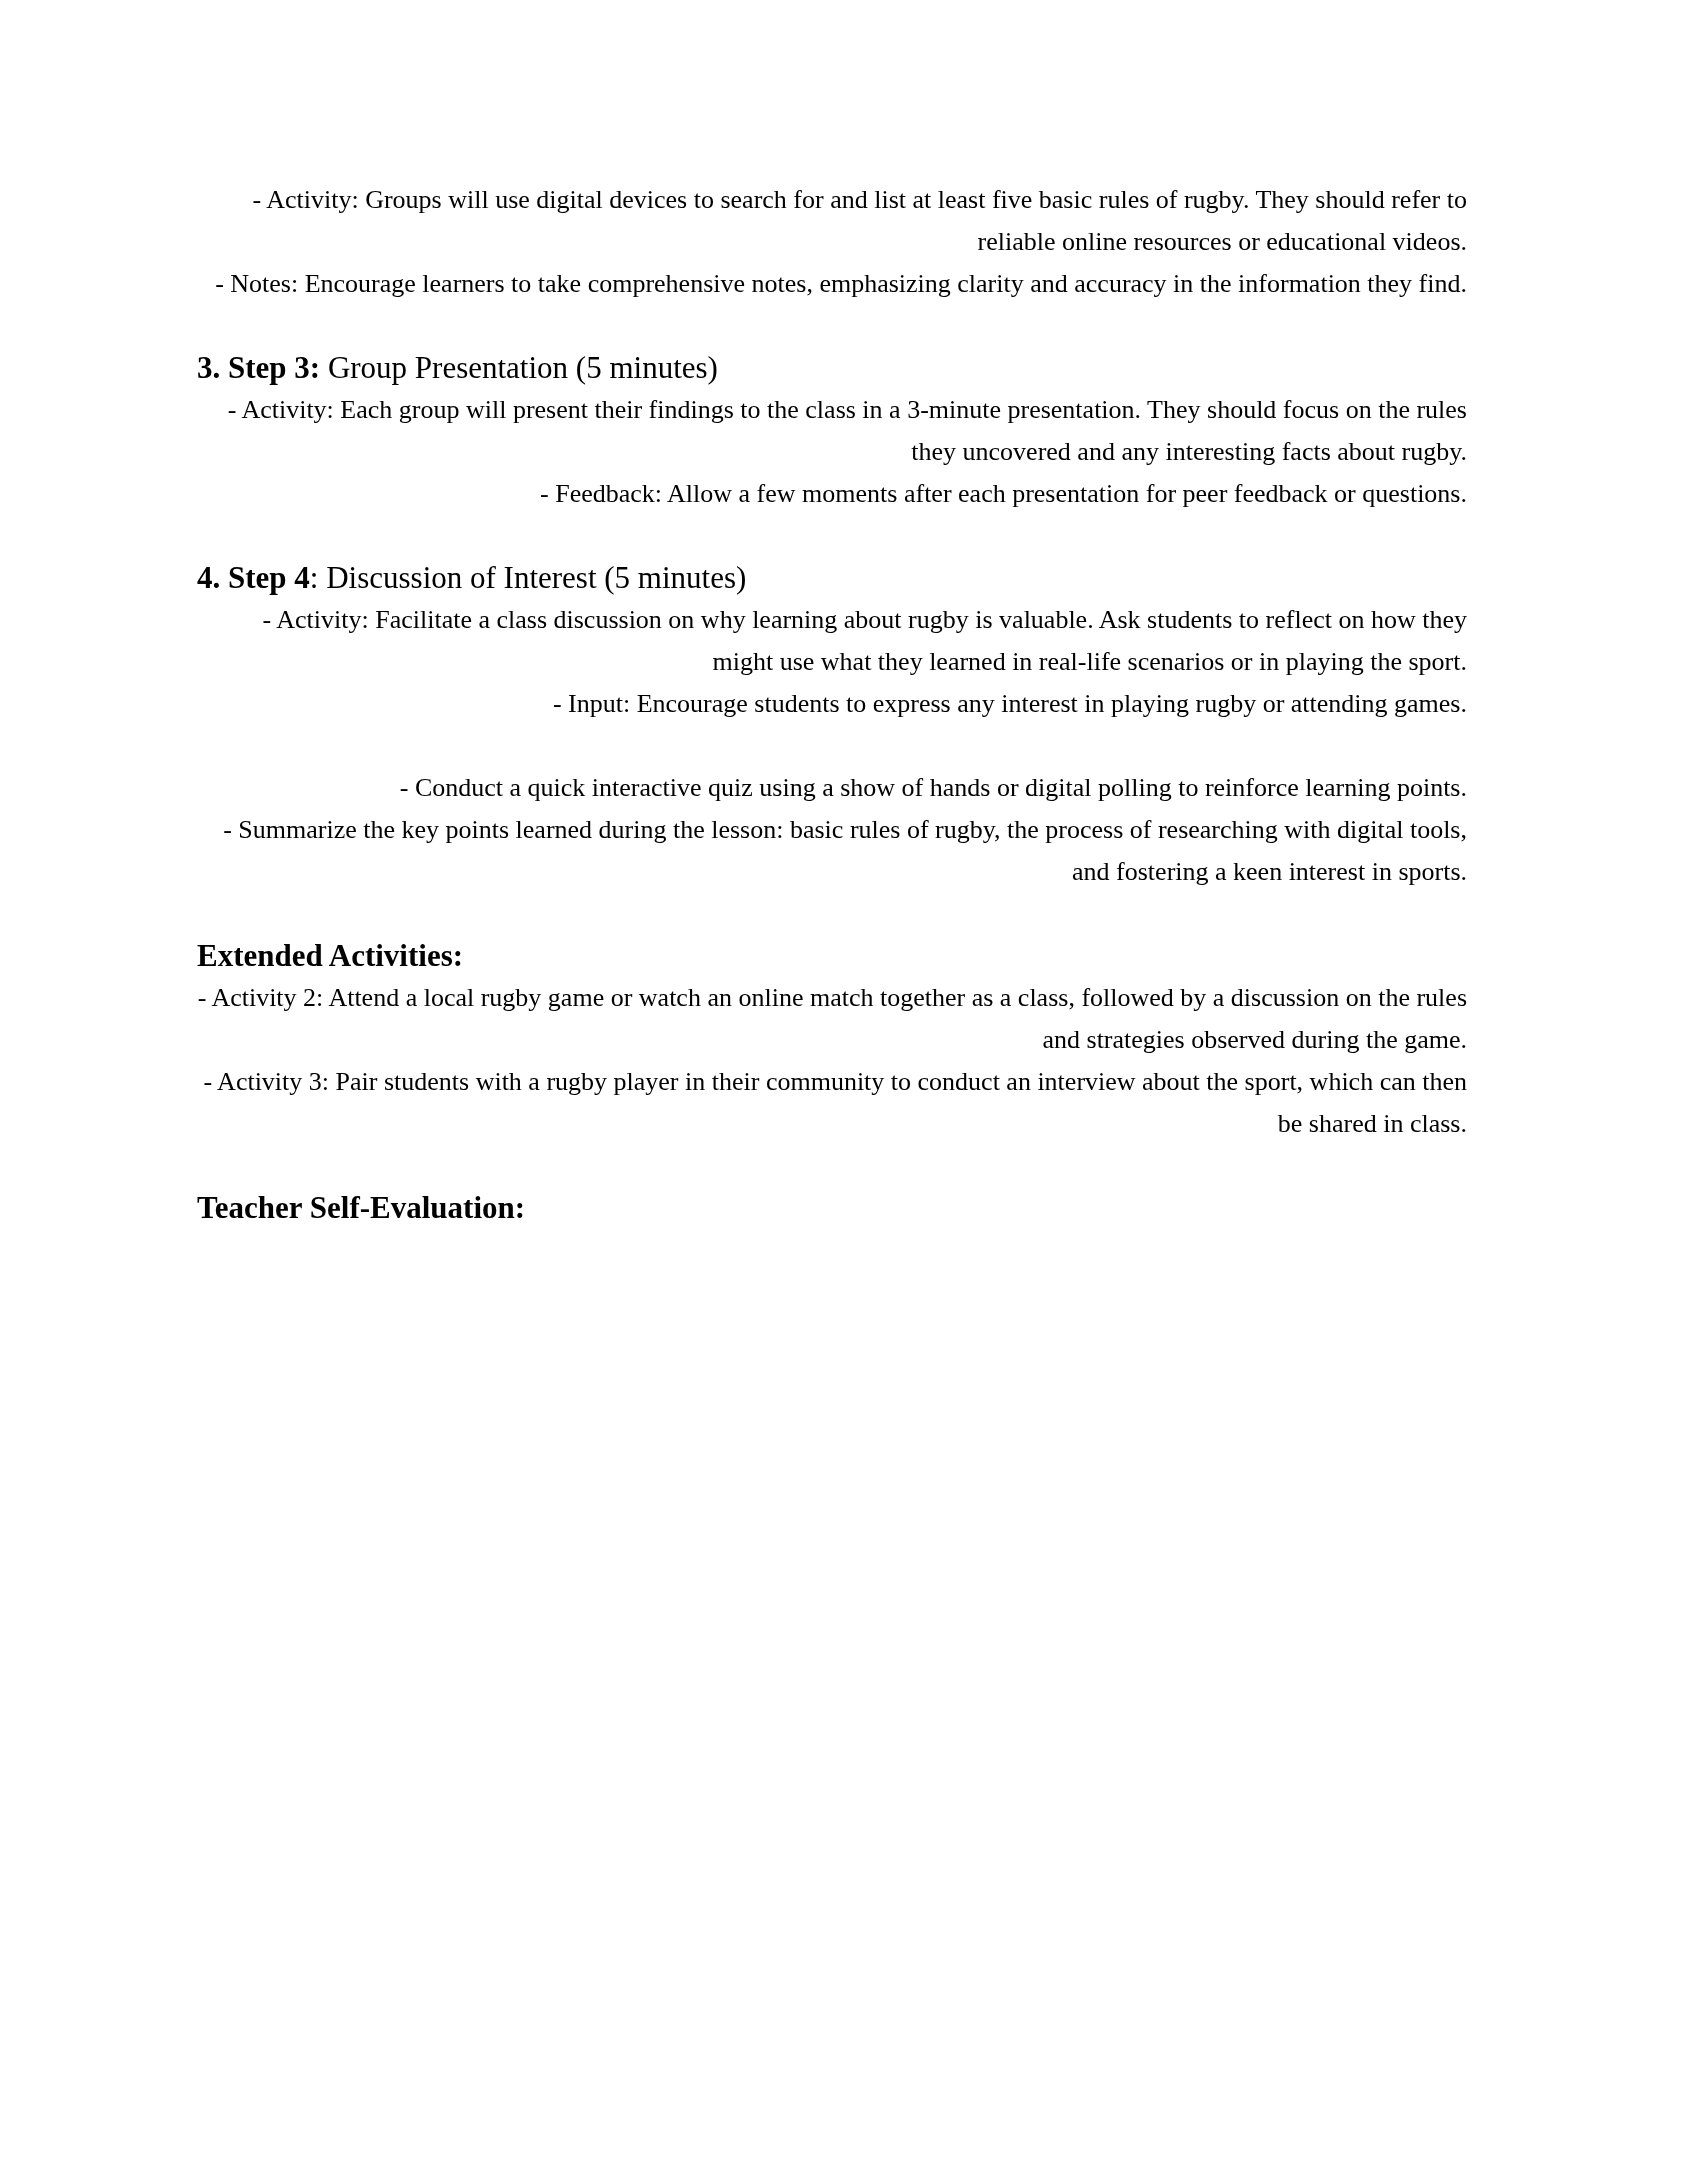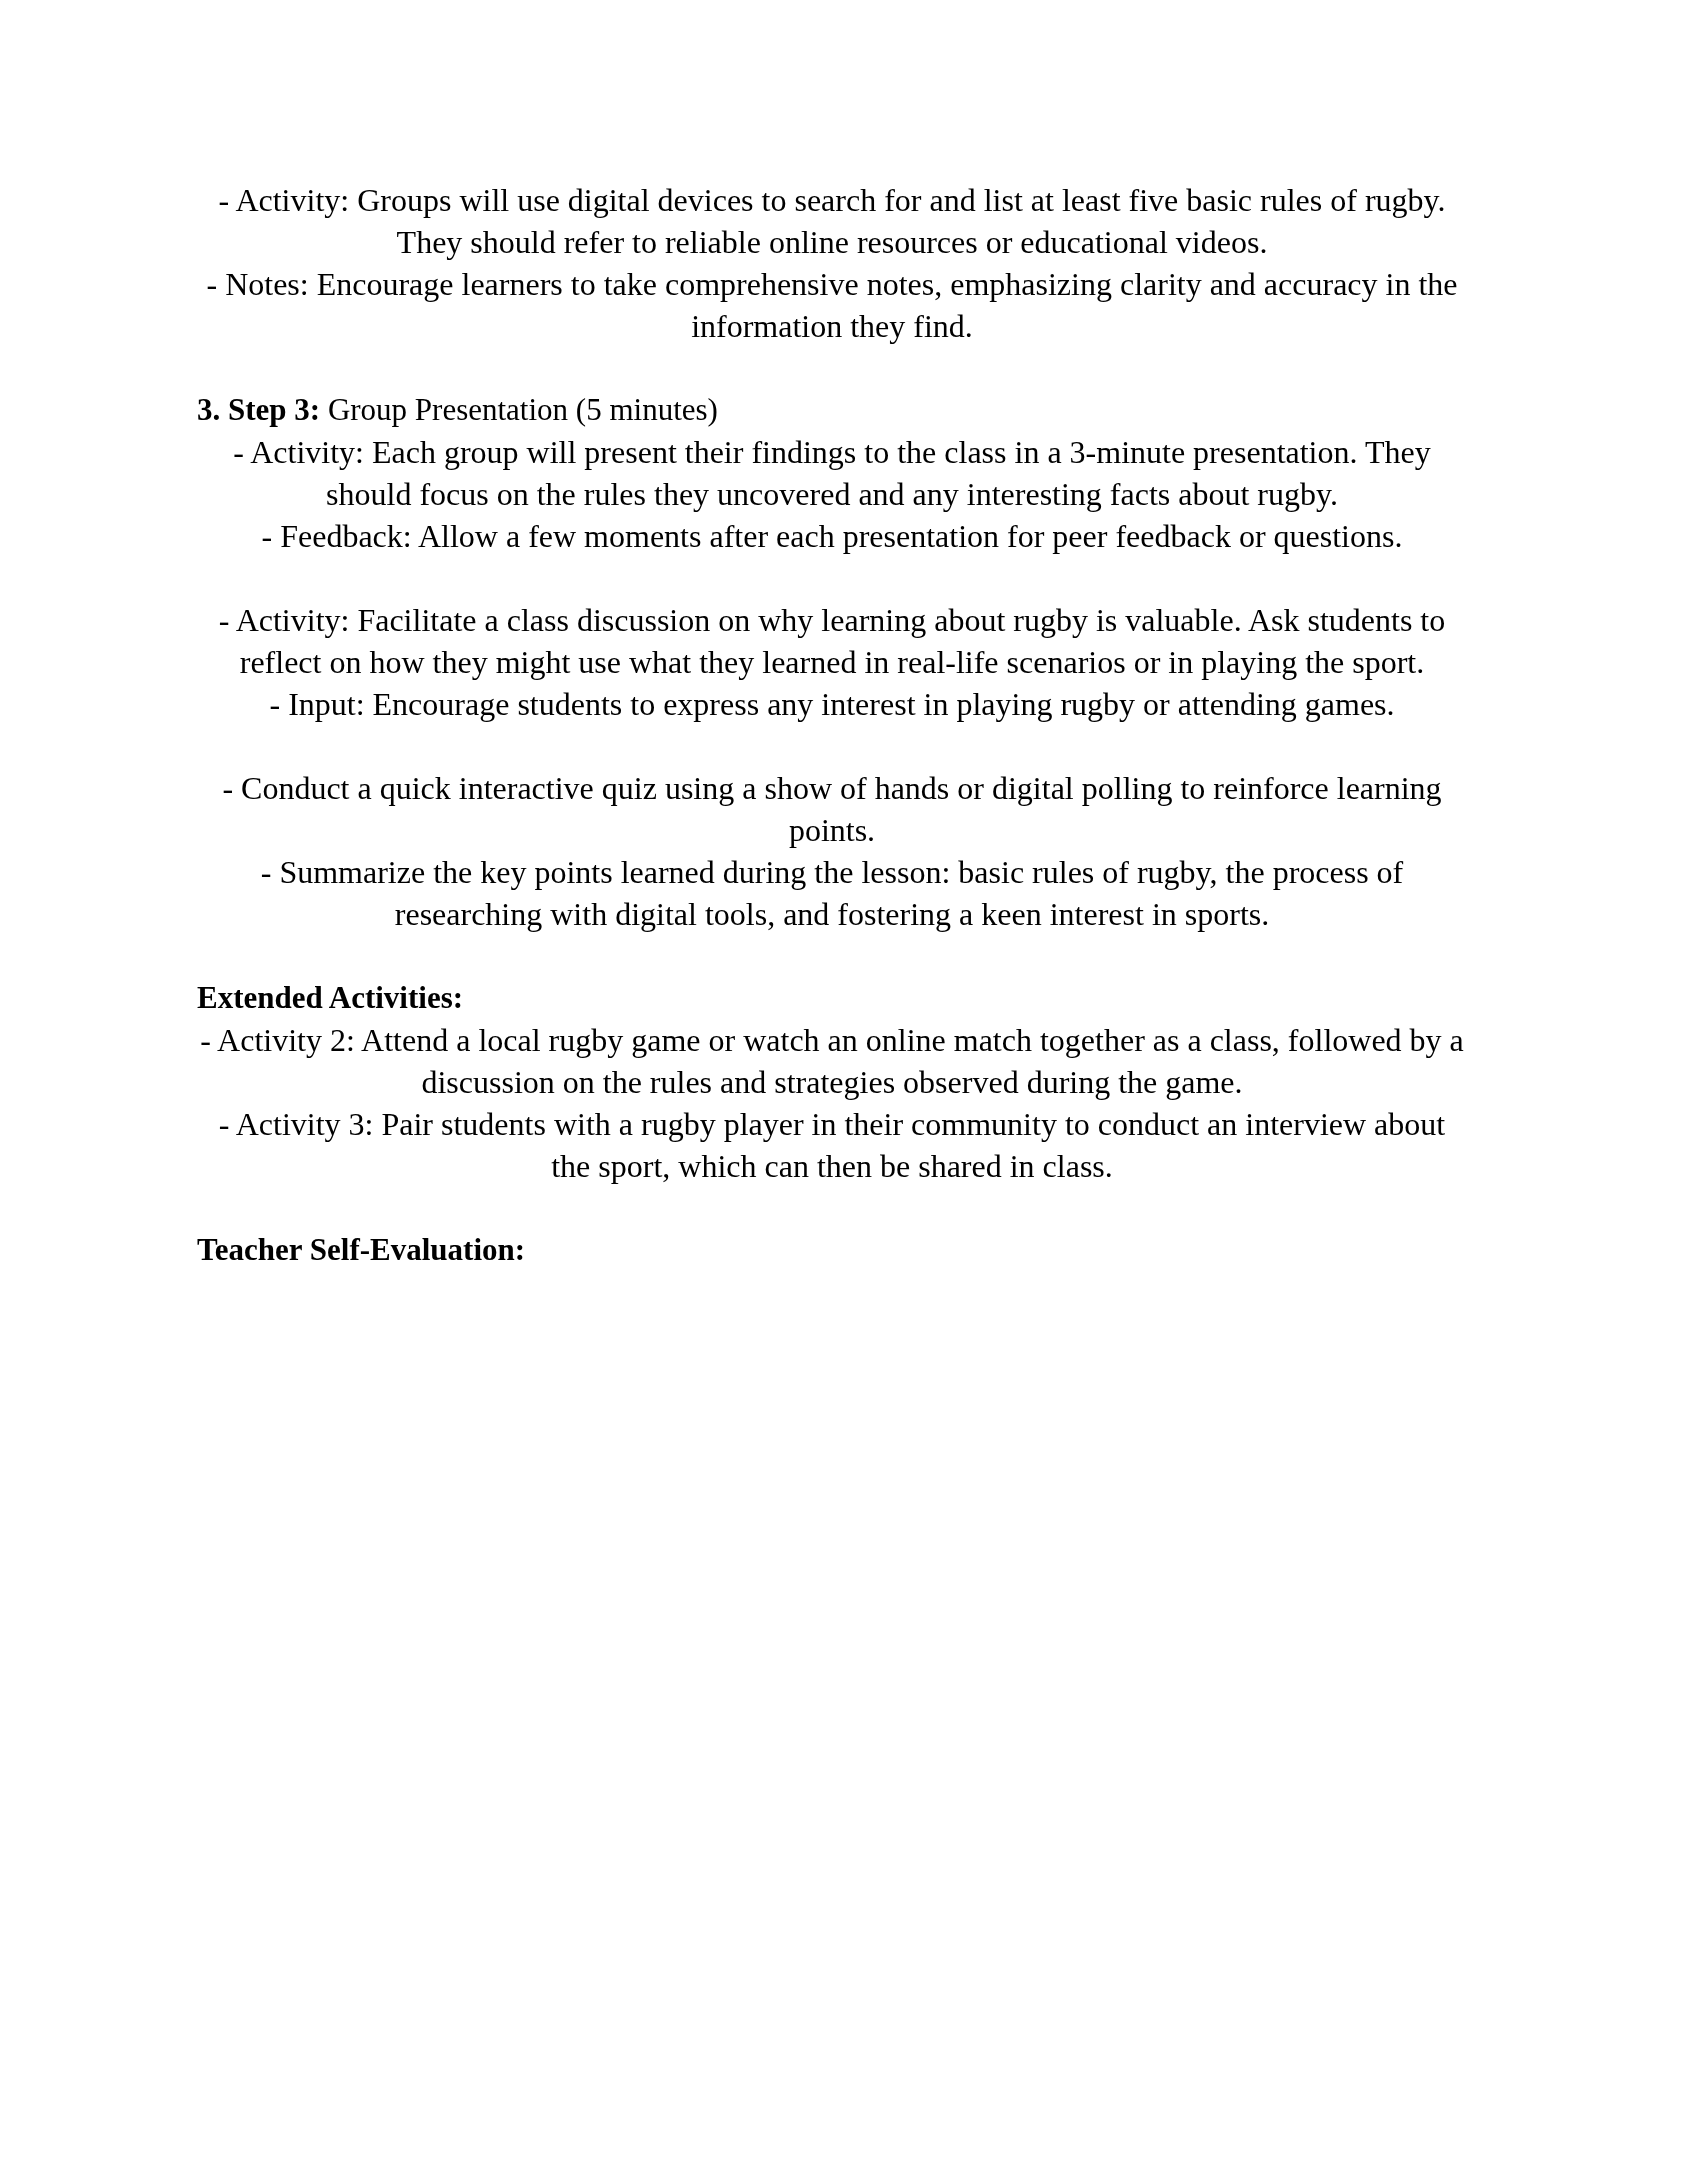--- a/index.html
+++ b/index.html
@@ -20,23 +20,23 @@
     box-sizing: border-box;
     overflow: hidden;
   }
   .doc-body {
     position: absolute;
     left: 197px;
     top: 179px;
     width: 1270px;
   }
   .para {
-    font-size: 32px;
+    font-size: 26px;
     line-height: 42px;
-    text-align: center;
+    text-align: right;
     margin: 0;
     padding: 0;
     white-space: normal;
   }
   .heading {
     font-size: 31px;
     line-height: 42px;
     margin: 0;
     padding: 0;
   }
@@ -63,20 +63,21 @@
 
     <div>
       <p class="heading"><b>3. Step 3:</b><span> Group Presentation (5 minutes)</span></p>
       <p class="para">- Activity: Each group will present their findings to the class in a 3-minute presentation. They should focus on the rules they uncovered and any interesting facts about rugby.</p>
       <p class="para">- Feedback: Allow a few moments after each presentation for peer feedback or questions.</p>
     </div>
 
     <div class="block-gap"></div>
 
     <div>
+      <p class="heading"><b>4. Step 4</b><span>: Discussion of Interest (5 minutes)</span></p>
       <p class="para">- Activity: Facilitate a class discussion on why learning about rugby is valuable. Ask students to reflect on how they might use what they learned in real-life scenarios or in playing the sport.</p>
       <p class="para">- Input: Encourage students to express any interest in playing rugby or attending games.</p>
     </div>
 
     <div class="block-gap"></div>
 
     <div>
       <p class="para">- Conduct a quick interactive quiz using a show of hands or digital polling to reinforce learning points.</p>
       <p class="para">- Summarize the key points learned during the lesson: basic rules of rugby, the process of researching with digital tools, and fostering a keen interest in sports.</p>
     </div>

